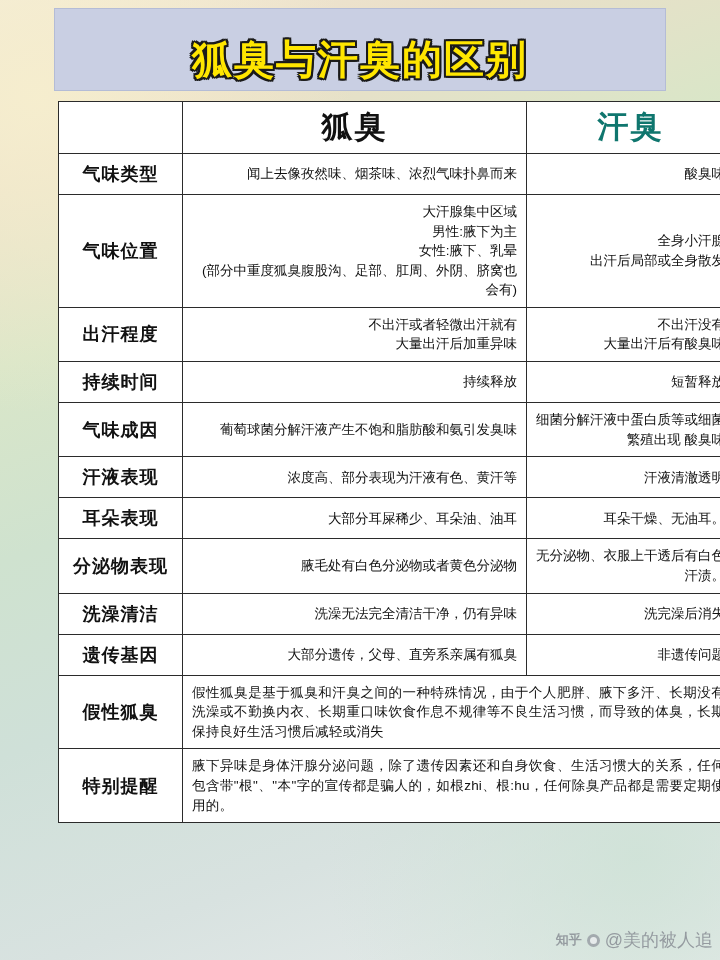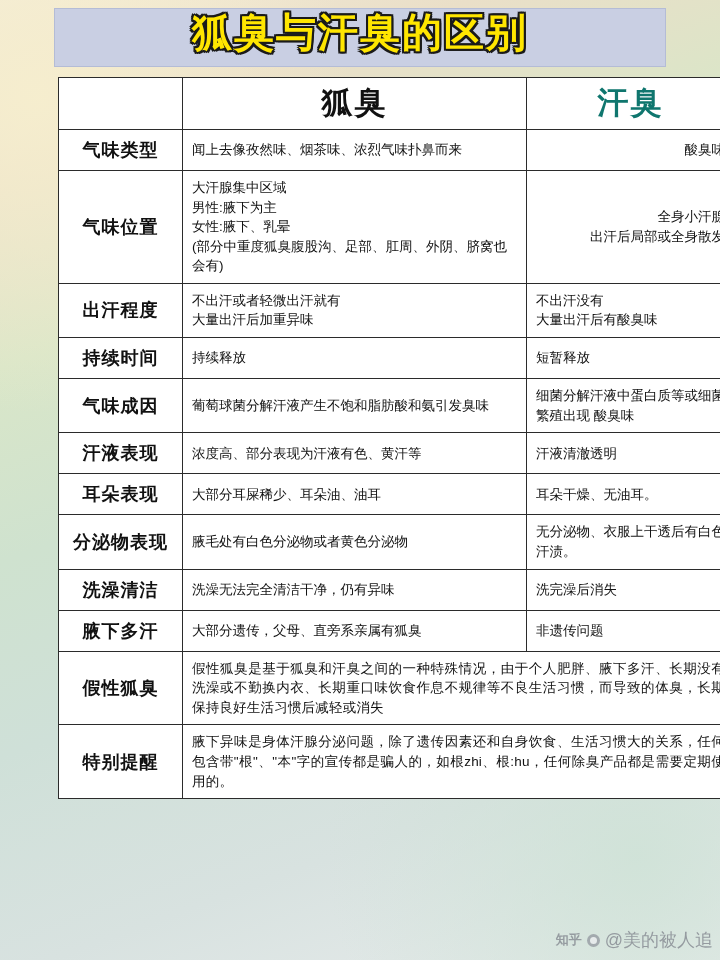--- a/index.html
+++ b/index.html
@@ -34,31 +34,32 @@
   .title-wrap {
     position: relative;
     margin: 8px 54px 10px 54px;
     background: #c9cfe3;
     border: 1px solid #b4bcd6;
     text-align: center;
     padding: 5px 0 8px 0;
     z-index: 2;
   }
   .title {
-    font-family: Liberation Mono, monospace;
+    font-family: Liberation Serif, serif;
     font-size: 40px;
     font-weight: bold;
     color: #ffe600;
     letter-spacing: 2px;
     line-height: 1.1;
     text-shadow:
       -2px -2px 0 #1a1a1a, 2px -2px 0 #1a1a1a,
       -2px 2px 0 #1a1a1a, 2px 2px 0 #1a1a1a,
       0 -2px 0 #1a1a1a, 0 2px 0 #1a1a1a,
       -2px 0 0 #1a1a1a, 2px 0 0 #1a1a1a;
+    margin-top: 24px;
   }
 
   .table-wrap {
     position: relative;
     margin: 0 22px;
     z-index: 2;
     padding-left: 36px;
   }
   table {
     width: 100%;
@@ -92,21 +93,21 @@
   .head-left { color: #111111; }
   .head-right { color: #0f766e; }
 
   td.label {
     text-align: center;
     font-weight: bold;
     font-size: 18px;
     letter-spacing: 1px;
     white-space: nowrap;
   }
-  td.cell { text-align: left; }
+  td.cell { text-align: right; }
   td.cell.center { text-align: right; }
   .nowrap-lines { white-space: pre-line; }
   td.wide {
     text-align: justify;
     text-align-last: left;
     letter-spacing: .2px;
     margin-left: 47px;
   }
 
   .watermark {
@@ -227,21 +228,21 @@
           <td class="cell nowrap-lines">无分泌物、衣服上干透后有白色汗渍。</td>
         </tr>
 
         <tr>
           <td class="label">洗澡清洁</td>
           <td class="cell nowrap-lines">洗澡无法完全清洁干净，仍有异味</td>
           <td class="cell nowrap-lines">洗完澡后消失</td>
         </tr>
 
         <tr>
-          <td class="label">腋下多汗</td>
+          <td class="label">遗传基因</td>
           <td class="cell nowrap-lines">大部分遗传，父母、直旁系亲属有狐臭</td>
           <td class="cell nowrap-lines">非遗传问题</td>
         </tr>
 
         <tr>
           <td class="label">假性狐臭</td>
           <td class="cell wide" colspan="2">假性狐臭是基于狐臭和汗臭之间的一种特殊情况，由于个人肥胖、腋下多汗、长期没有洗澡或不勤换内衣、长期重口味饮食作息不规律等不良生活习惯，而导致的体臭，长期保持良好生活习惯后减轻或消失</td>
         </tr>
 
         <tr>

